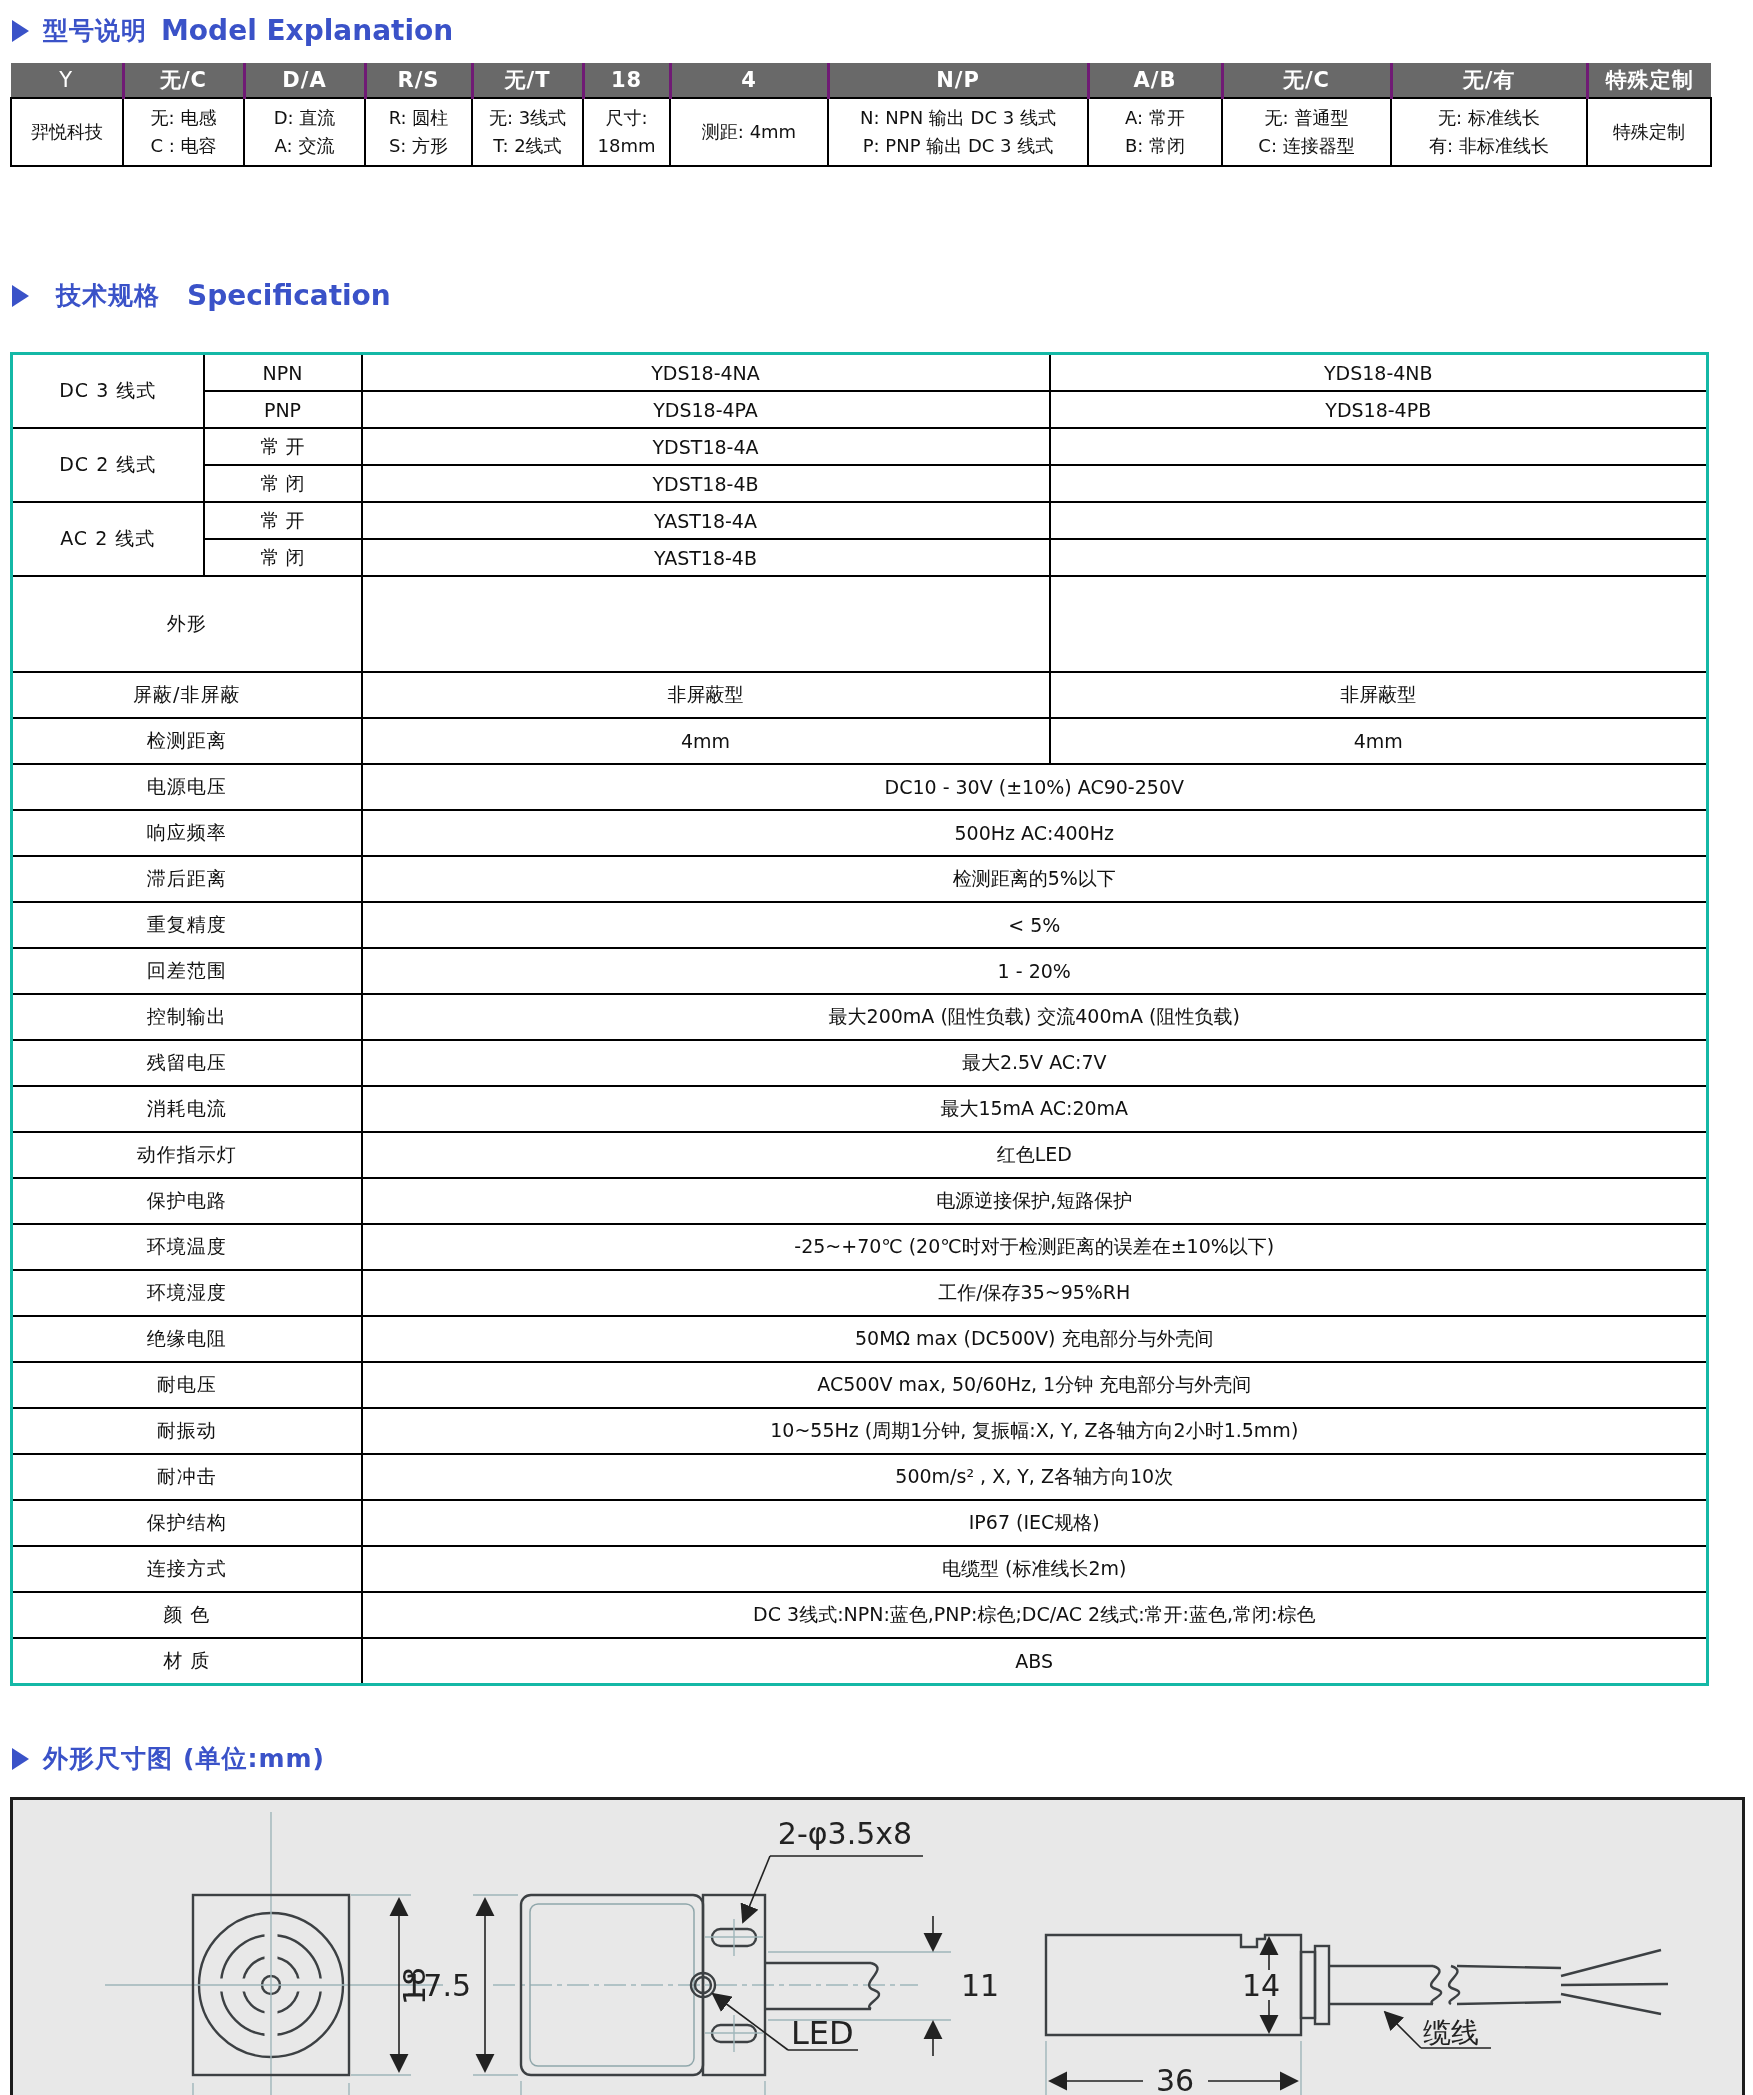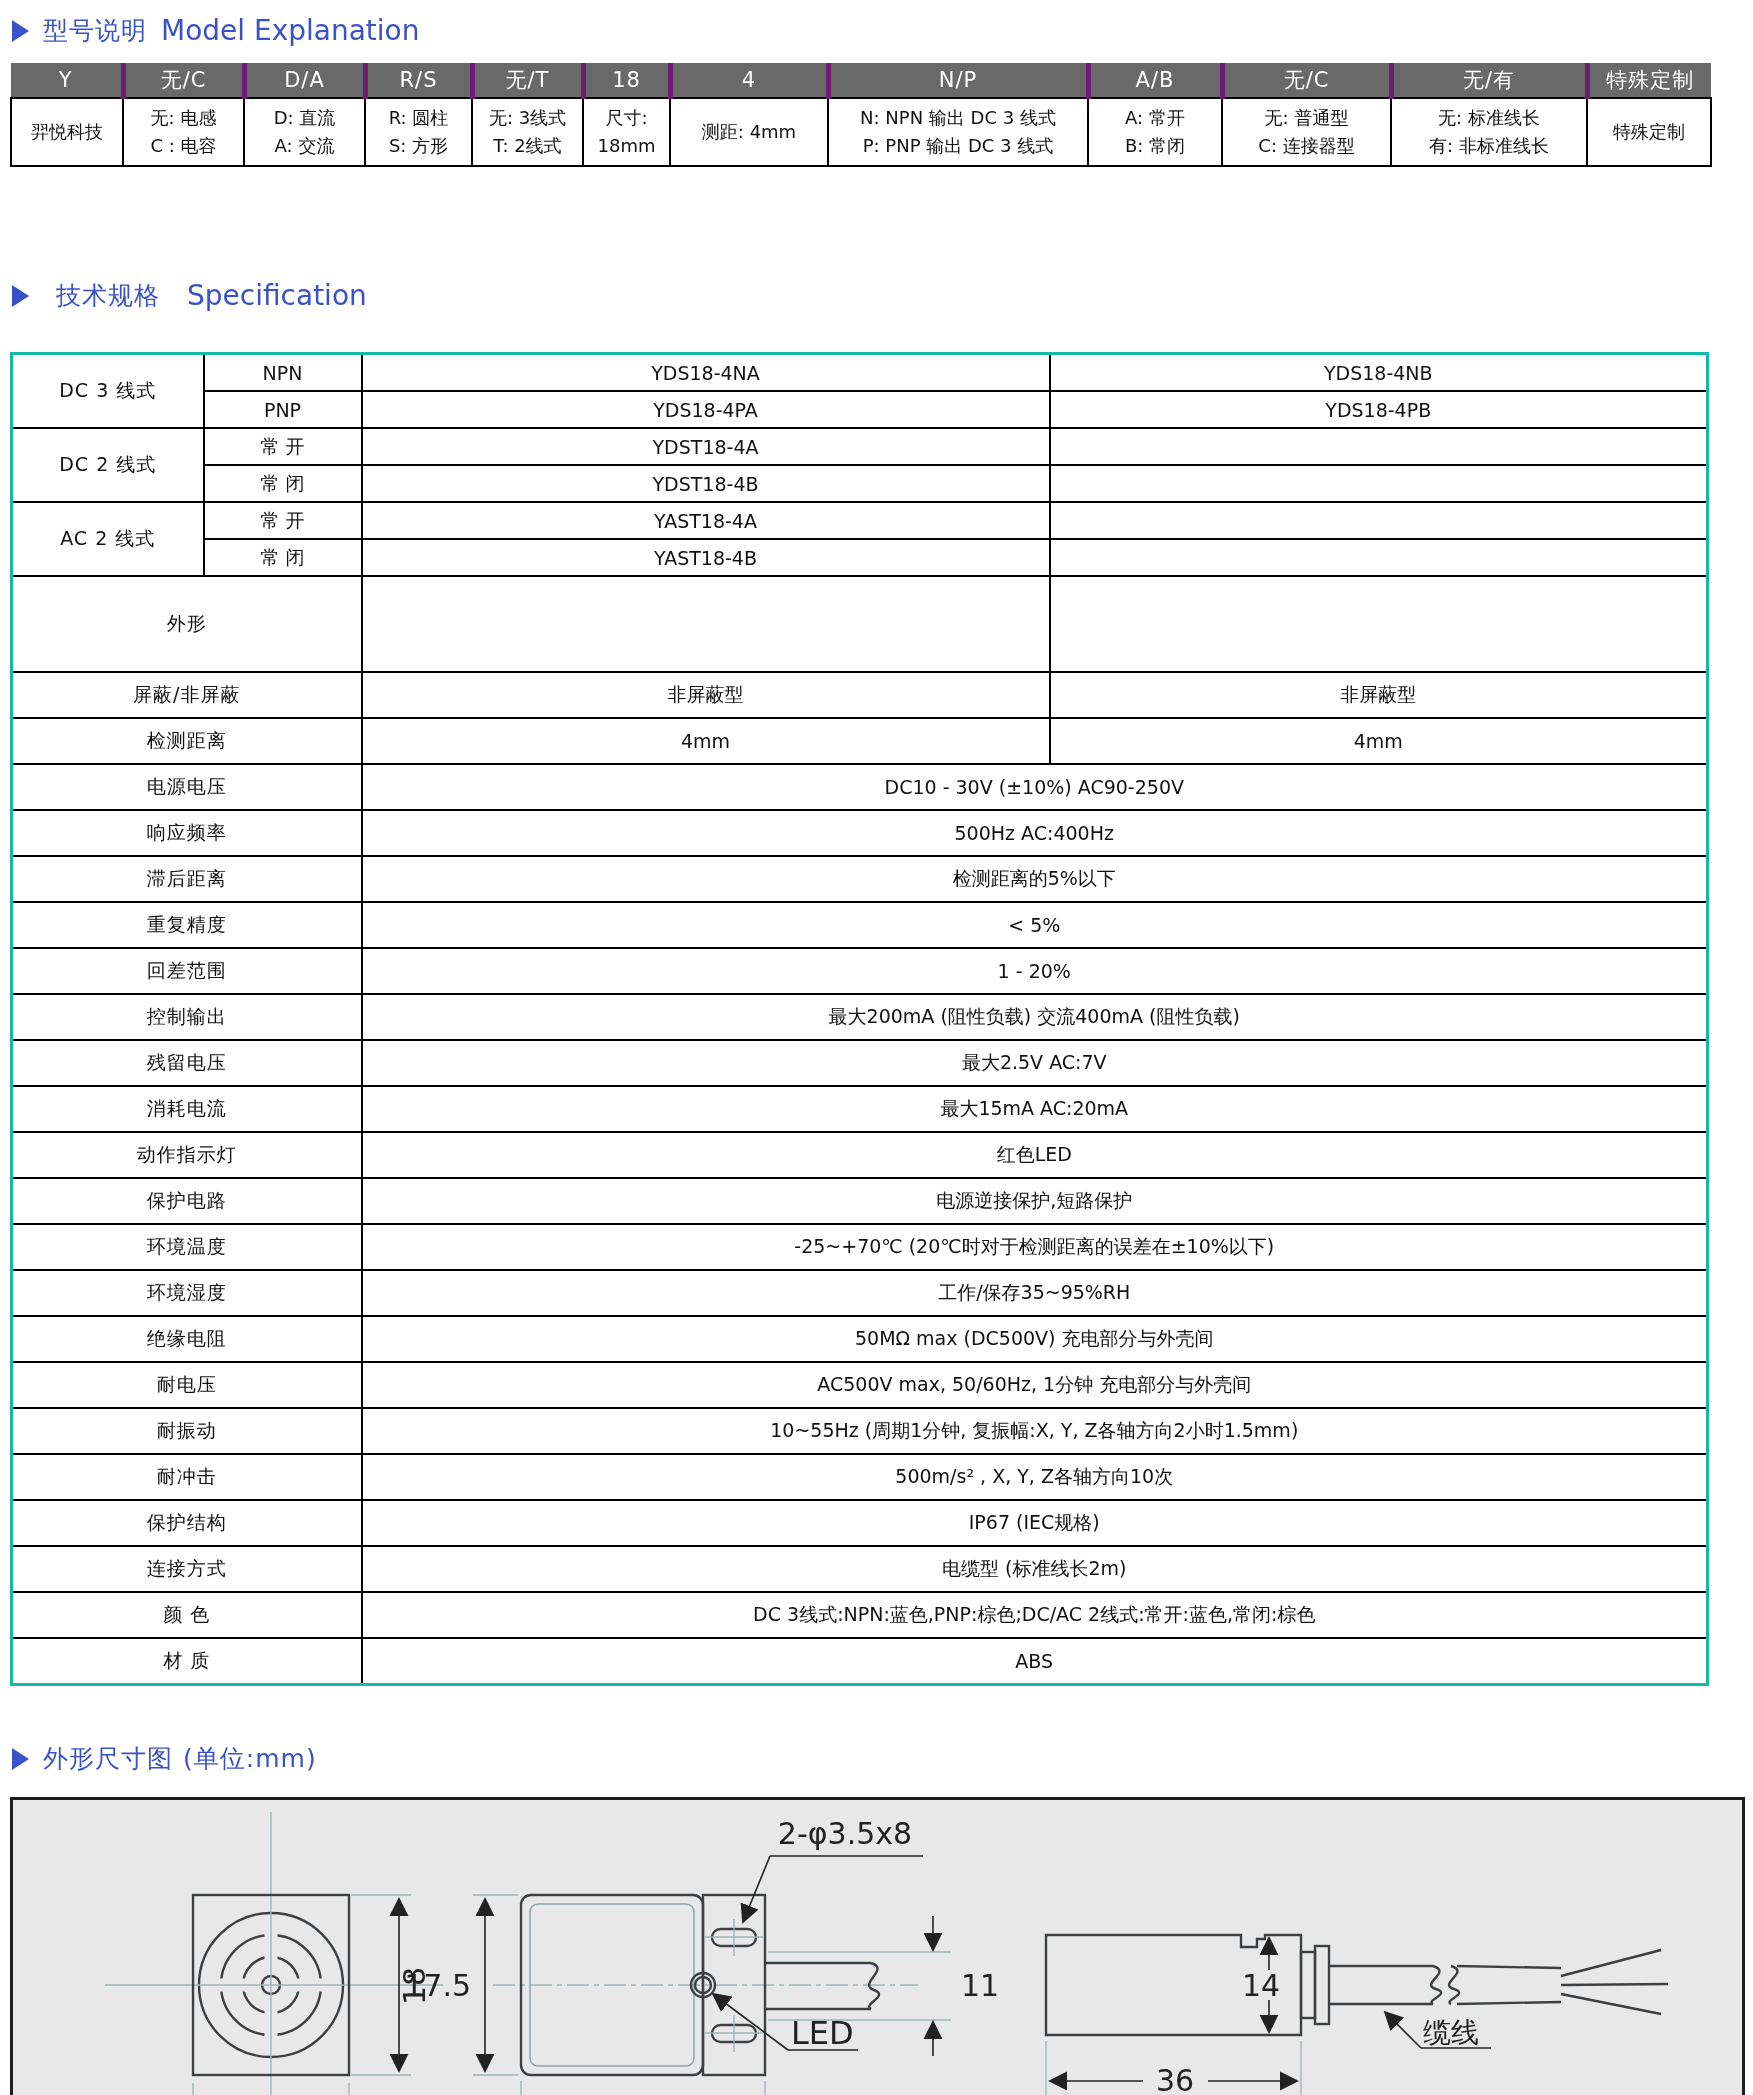--- a/index.html
+++ b/index.html
@@ -1,30 +1,30 @@
 <!DOCTYPE html>
 <html><head>
 <meta charset="utf-8">
 <style>
   html,body{margin:0;padding:0;background:#ffffff;}
   body{width:1753px;font-family:"DejaVu Sans","Liberation Sans",sans-serif;color:#111;}
 
   
-  .section-title{display:flex;align-items:center;margin-left:12px;color:#3a52c8;font-weight:normal;}
+  .section-title{display:flex;align-items:center;margin-left:12px;color:#3a52c8;font-weight:bold;}
   .tri{width:0;height:0;border-left:17px solid #3a52c8;border-top:11px solid transparent;border-bottom:11px solid transparent;margin-right:14px;}
   .t-zh{font-size:25px;letter-spacing:1px;}
   .t-en{font-size:28px;margin-left:14px;}
   #title-model{margin-top:14px;}
   #title-spec{margin-top:112px;gap:13px;}
   #title-dim{margin-top:56px;}
 
   
   table.model{border-collapse:collapse;table-layout:fixed;width:1700px;margin:16px 0 0 10px;}
   .model th{background:#696969;color:#fff;font-weight:normal;font-size:21px;height:34px;padding:0;letter-spacing:1px;}
-  .model th + th{border-left:5px solid #701a75;}
+  .model th + th{border-left:3px solid #701a75;font-weight:bold;}
   .model td{border:2px solid #000;text-align:center;vertical-align:middle;white-space:pre-line;height:62px;font-size:18px;line-height:1.55;padding:2px 4px;}
 
   
   table.spec{border-collapse:collapse;table-layout:fixed;width:1696px;margin:40px 0 0 10px;border:3px solid #14b8a6;}
   .spec td{border:2px solid #000;text-align:center;vertical-align:middle;font-size:19px;padding:2px 8px;height:40px;}
   .spec tr.rm td{height:31px;}
   .spec td.sub{border-left-width:1px;margin-left:14px;}
   .spec td.d2{border-left-width:1px;}
   .spec tr.bt1 td{border-top-width:1px;}
   .spec tr.shape td{height:90px;}

